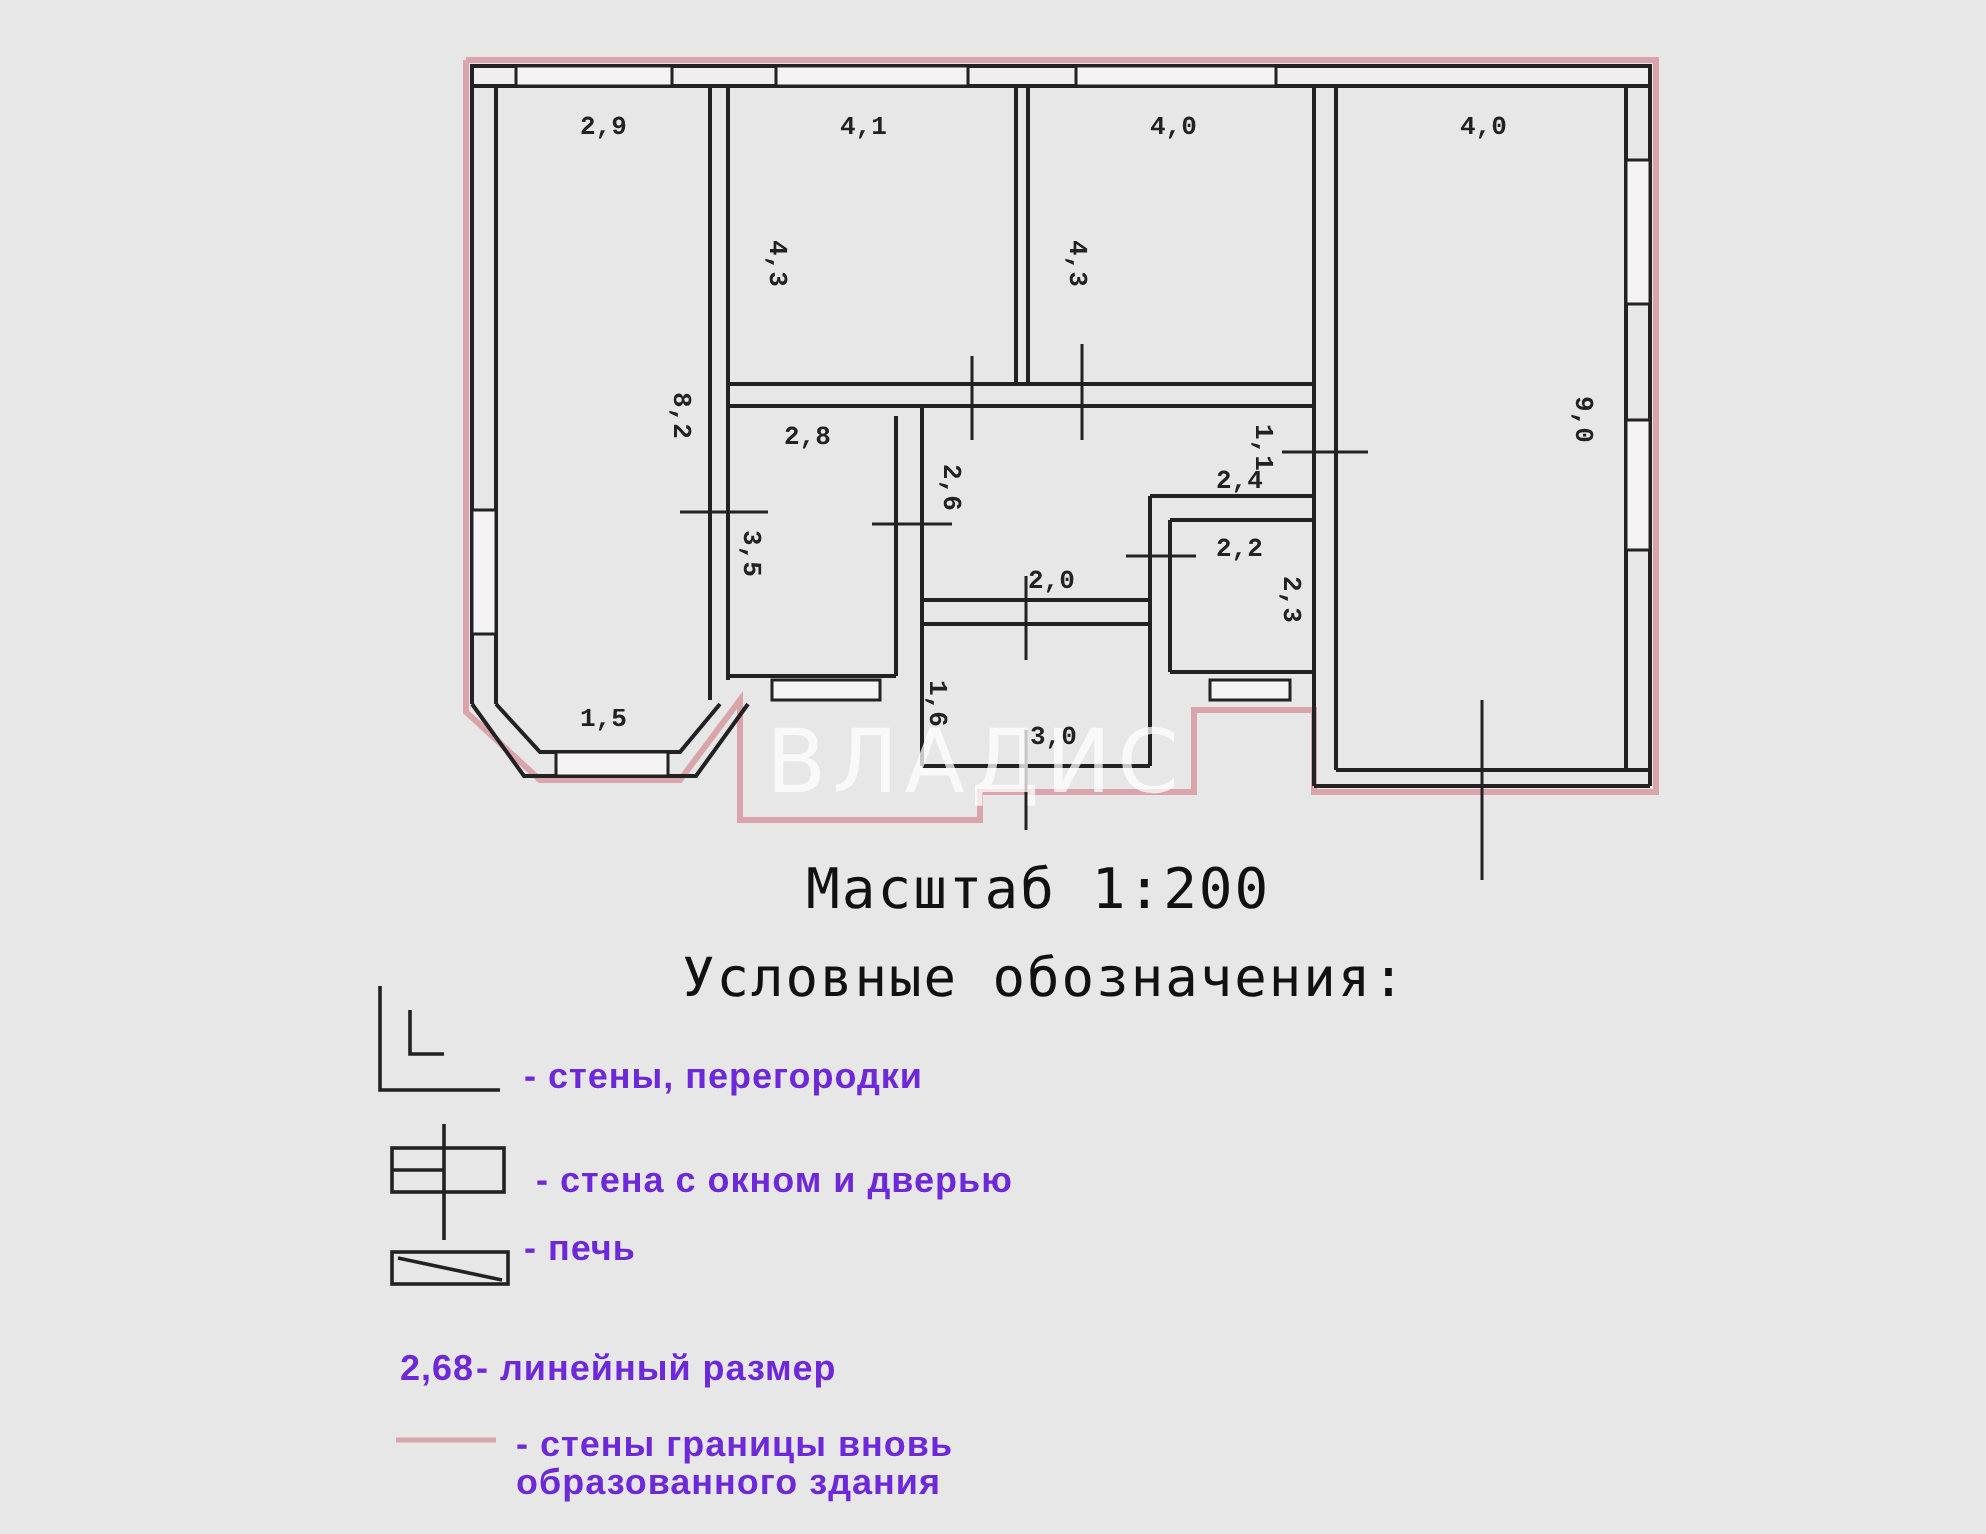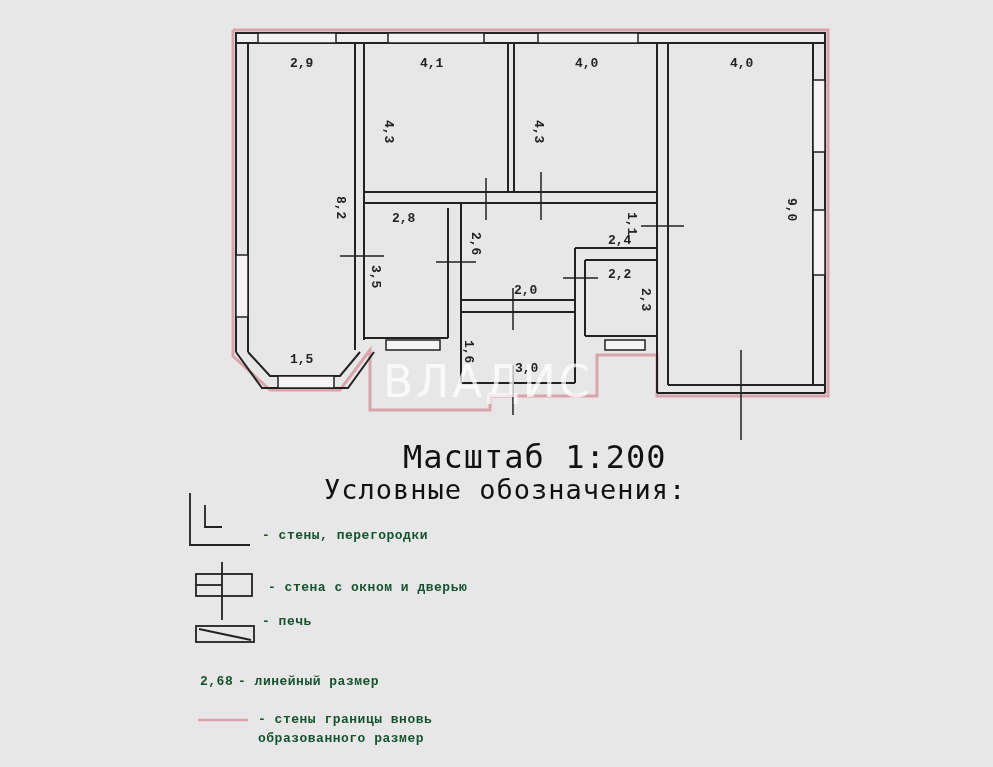--- a/index.html
+++ b/index.html
@@ -5,23 +5,23 @@
     html, body { margin: 0; padding: 0; }
     body {
       width: 993px; height: 767px; overflow: hidden;
       background: #e8e7e8;
       font-family: "DejaVu Sans Mono", monospace;
       position: relative;
     }
     #plan { position: absolute; left: 0; top: 0; }
     .dim { font-family: "Liberation Mono", monospace; font-size: 13px; font-weight: bold; fill: #222; }
     .title { position: absolute; font-family: "DejaVu Sans Mono", monospace; color: #111; letter-spacing: 1px; }
-    #scale-title { left: 403px; top: 438px; font-size: 32px; }
-    #legend-title { left: 324px; top: 474px; font-size: 27px; }
-    .legend-text { position: absolute; font-family: Liberation Mono, monospace; font-size: 13px; font-weight: bold; color: #14532d; letter-spacing: 0.5px; }
+    #scale-title { left: 403px; top: 428px; font-size: 28px; }
+    #legend-title { left: 341px; top: 474px; font-size: 27px; }
+    .legend-text { position: absolute; font-family: Liberation Sans, sans-serif; font-size: 18px; font-weight: bold; color: #6d28d9; letter-spacing: 0.5px; }
     .wm { position: absolute; left: 352px; top: 356px; font-family: "DejaVu Sans", sans-serif; font-size: 44px; color: rgba(255,255,255,0.75); letter-spacing: 3px; padding-left: 31px; }
   </style>
 </head>
 <body>
 
 <svg id="plan" width="993" height="767" viewBox="0 0 993 767">
 
   <g stroke="#d9a4ab" stroke-width="3" fill="none">
     <polyline points="233,30 828,30 828,396 657,396 657,355 597,355 597,396 490,396 490,410 370,410 370,350 340,390 270,390 233,356 233,30"></polyline>
   </g>
@@ -121,13 +121,13 @@
 <div class="wm">ВЛАДИС</div>
 <div id="scale-title" class="title">Масштаб 1:200</div>
 <div id="legend-title" class="title">Условные обозначения:</div>
 
 <div class="legend-text" style="left:262px;top:528px;">- стены, перегородки</div>
 <div class="legend-text" style="left:268px;top:580px;">- стена с окном и дверью</div>
 <div class="legend-text" style="left:262px;top:614px;">- печь</div>
 <div class="legend-text" style="left:200px;top:674px;">2,68</div>
 <div class="legend-text" style="left:238px;top:674px;">- линейный размер</div>
 <div class="legend-text" style="left:258px;top:712px;">- стены границы вновь</div>
-<div class="legend-text" style="left:258px;top:731px;">образованного размер</div>
+<div class="legend-text" style="left:258px;top:731px;">образованного здания</div>
 
 </body></html>

